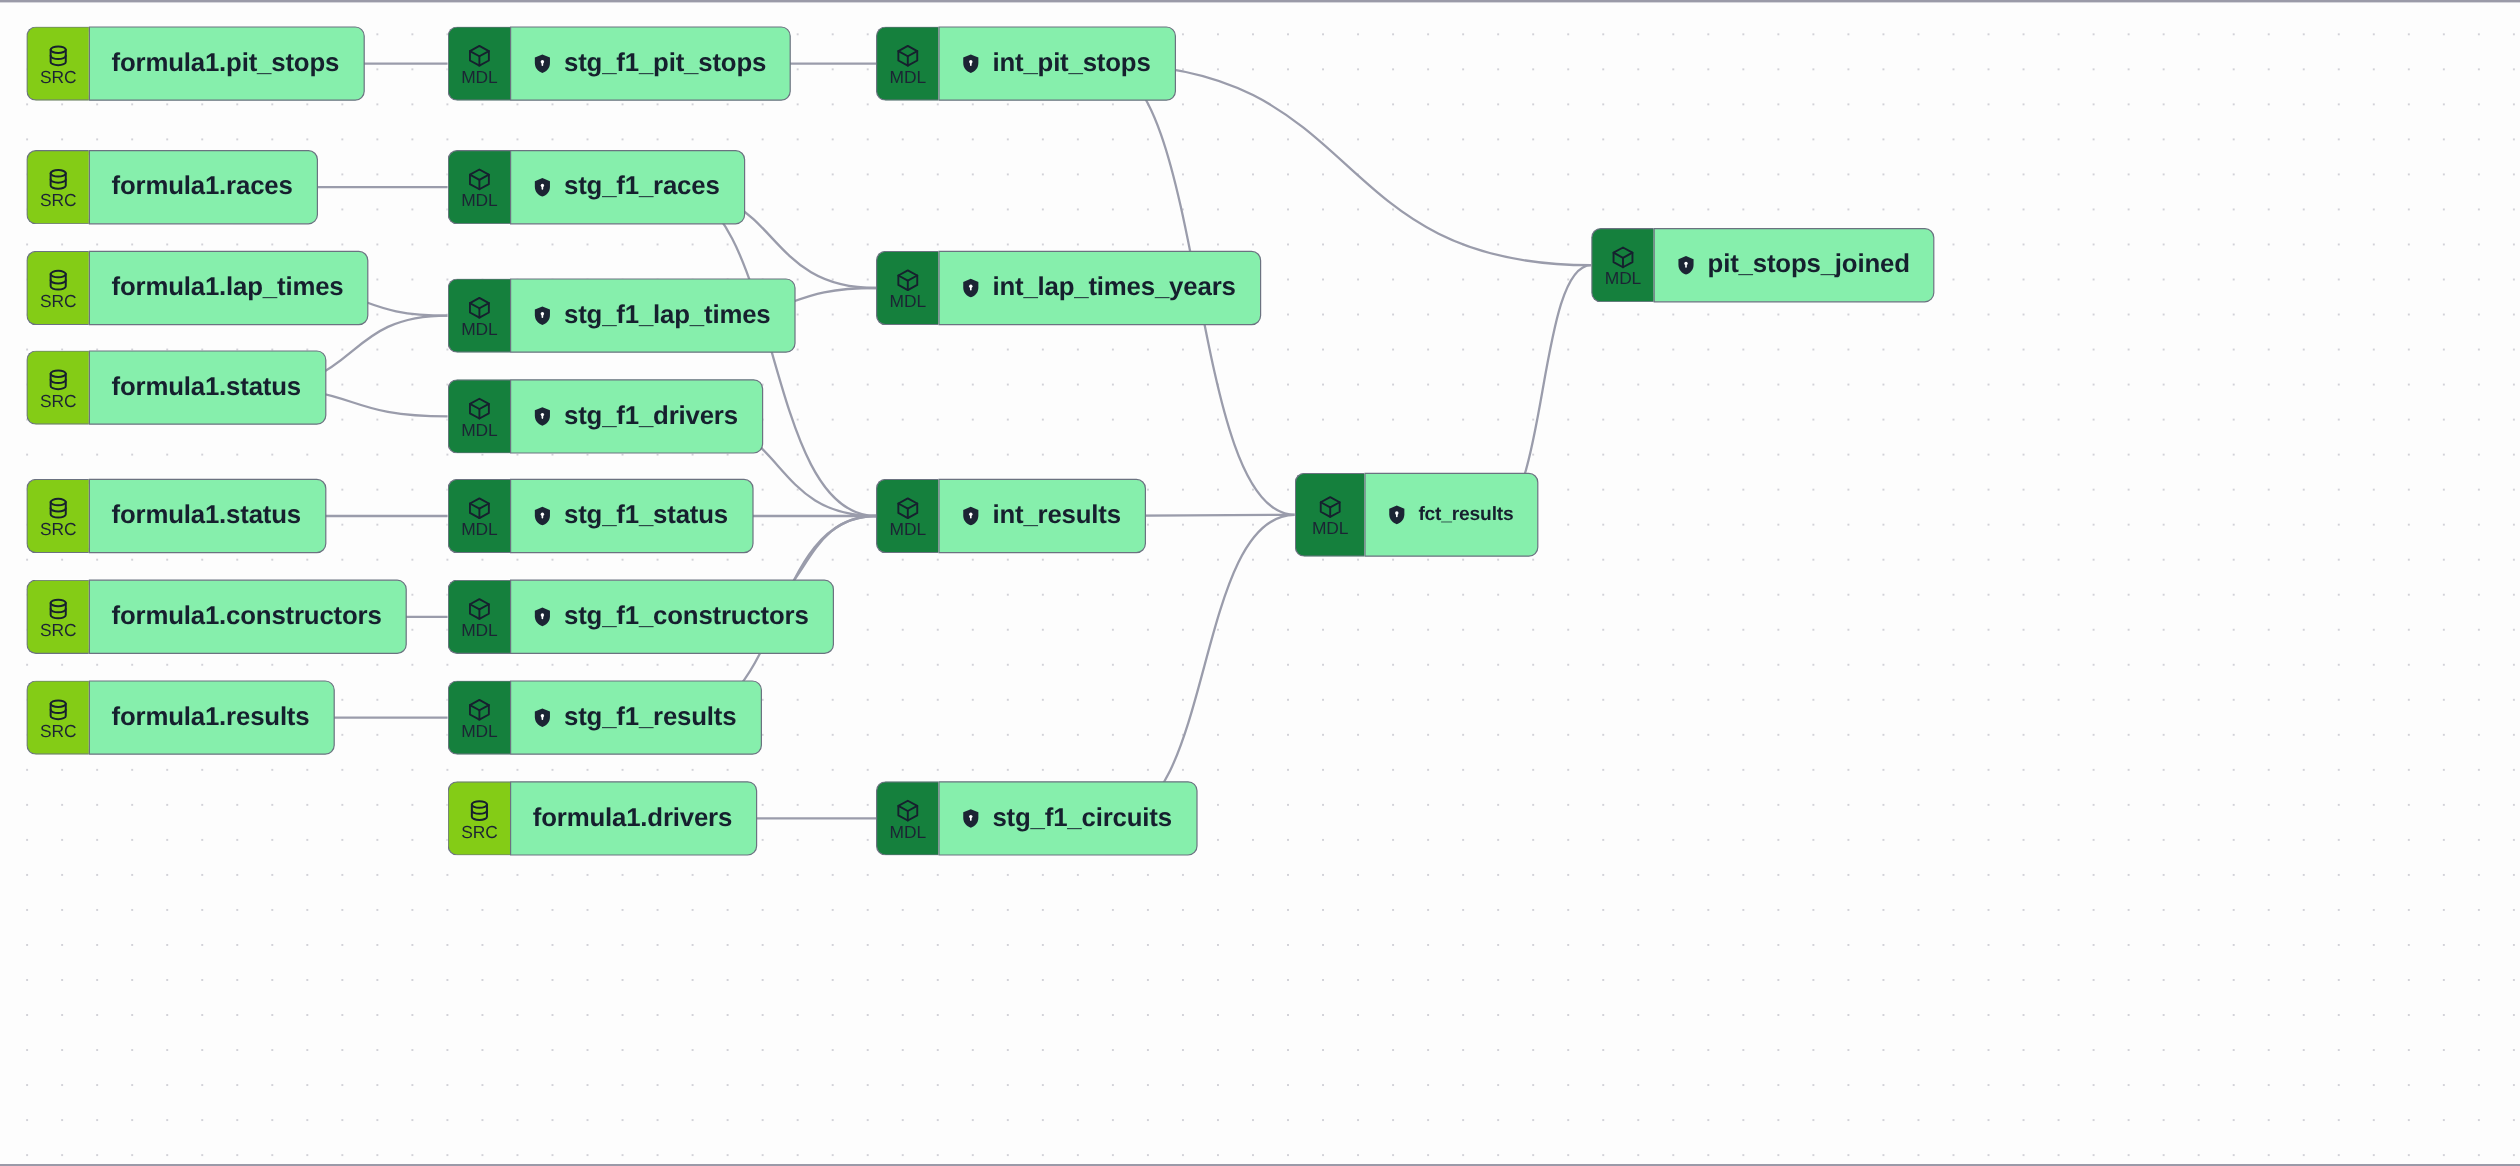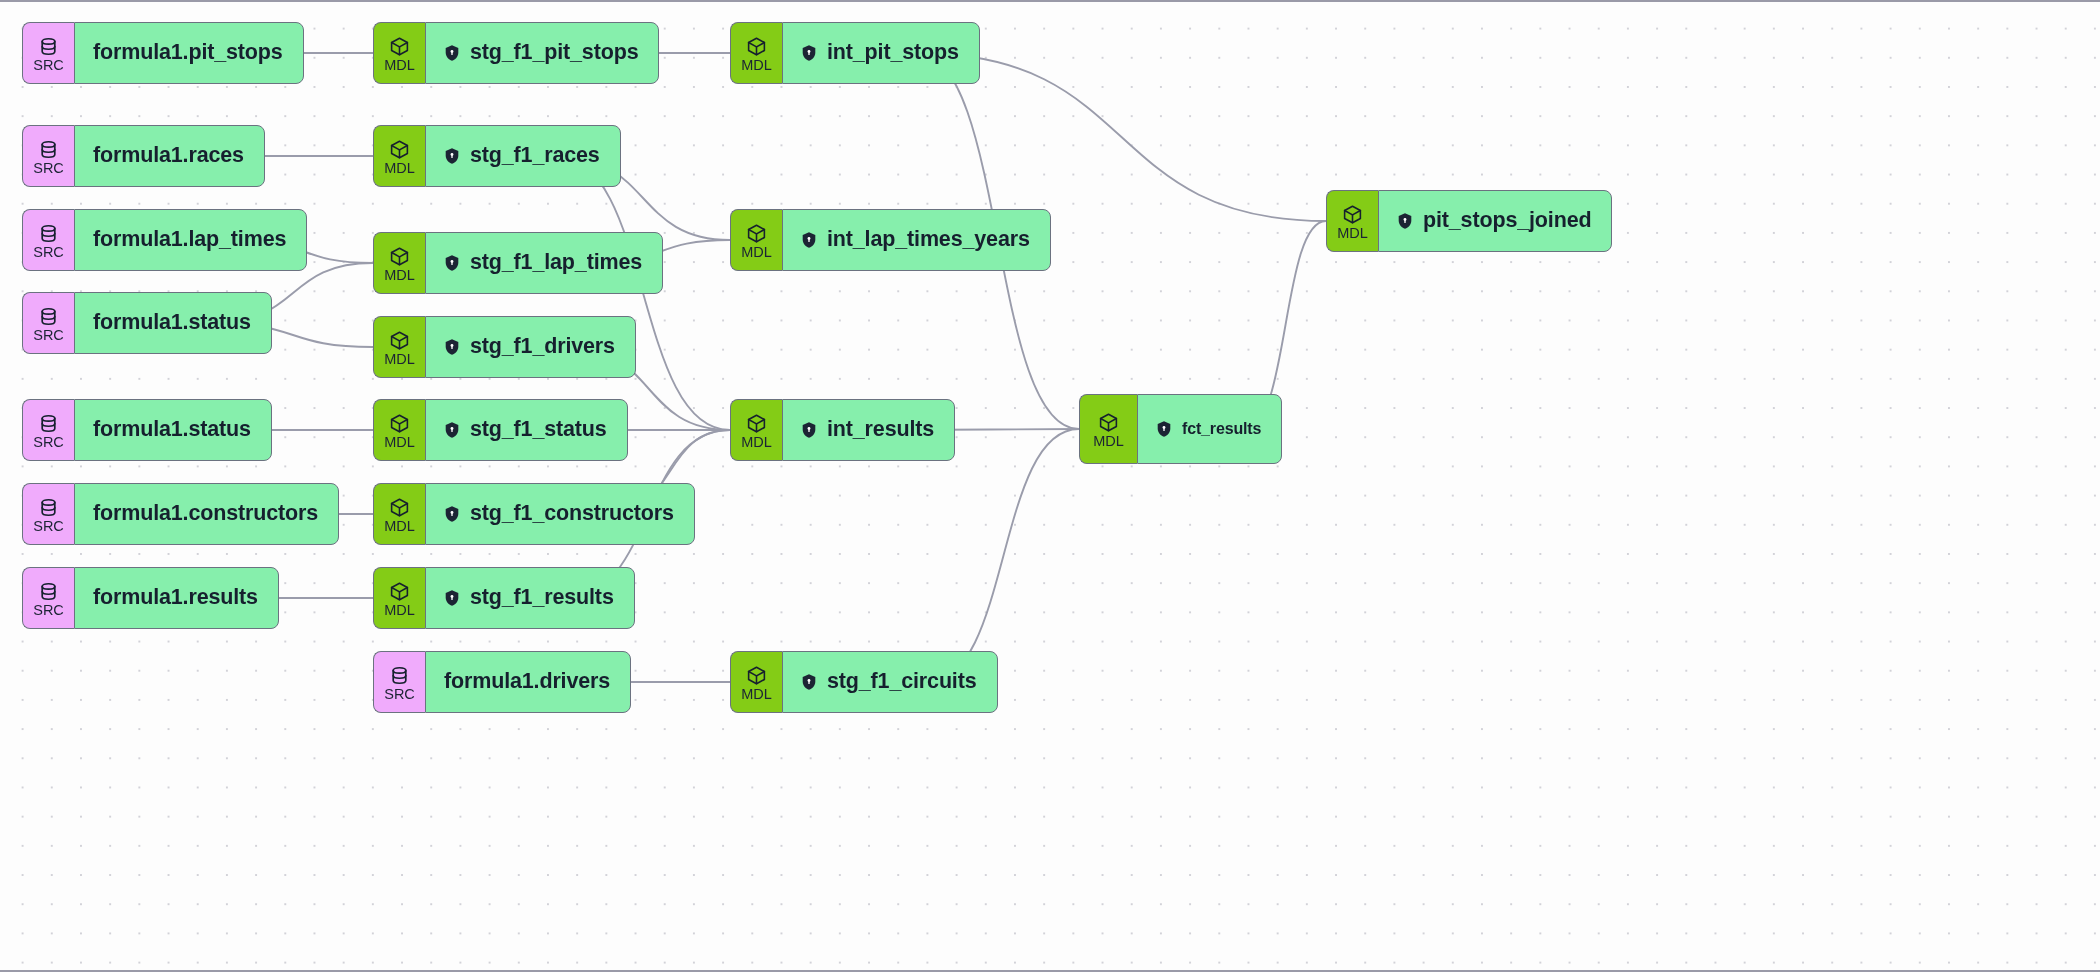--- a/index.html
+++ b/index.html
@@ -74,22 +74,22 @@
     height: 22px;
   }
   .node-badge .badge-text {
     font-size: 14.5px;
     line-height: 1;
     color: #1c2434;
     letter-spacing: -0.1px;
     font-family: "Liberation Sans", sans-serif;
   }
 
-  .node.src .node-badge { background: #f0abfc; }
-  .node.mdl .node-badge { background: #84cc16; }
+  .node.src .node-badge { background: #84cc16; }
+  .node.mdl .node-badge { background: #15803d; }
 
   .node-body {
     flex: 1 1 auto;
     display: flex;
     align-items: center;
     gap: 9px;
     padding: 0 20px 0 17px;
     border: 1.7px solid #6b7280;
     border-radius: 0 8px 8px 0;
     background: #86efac;

